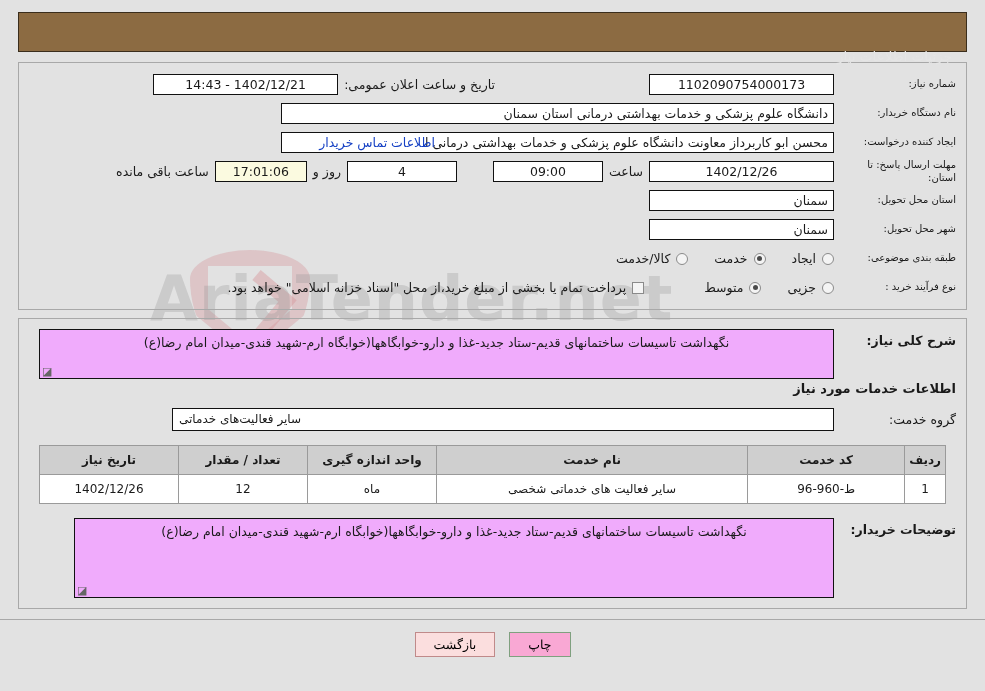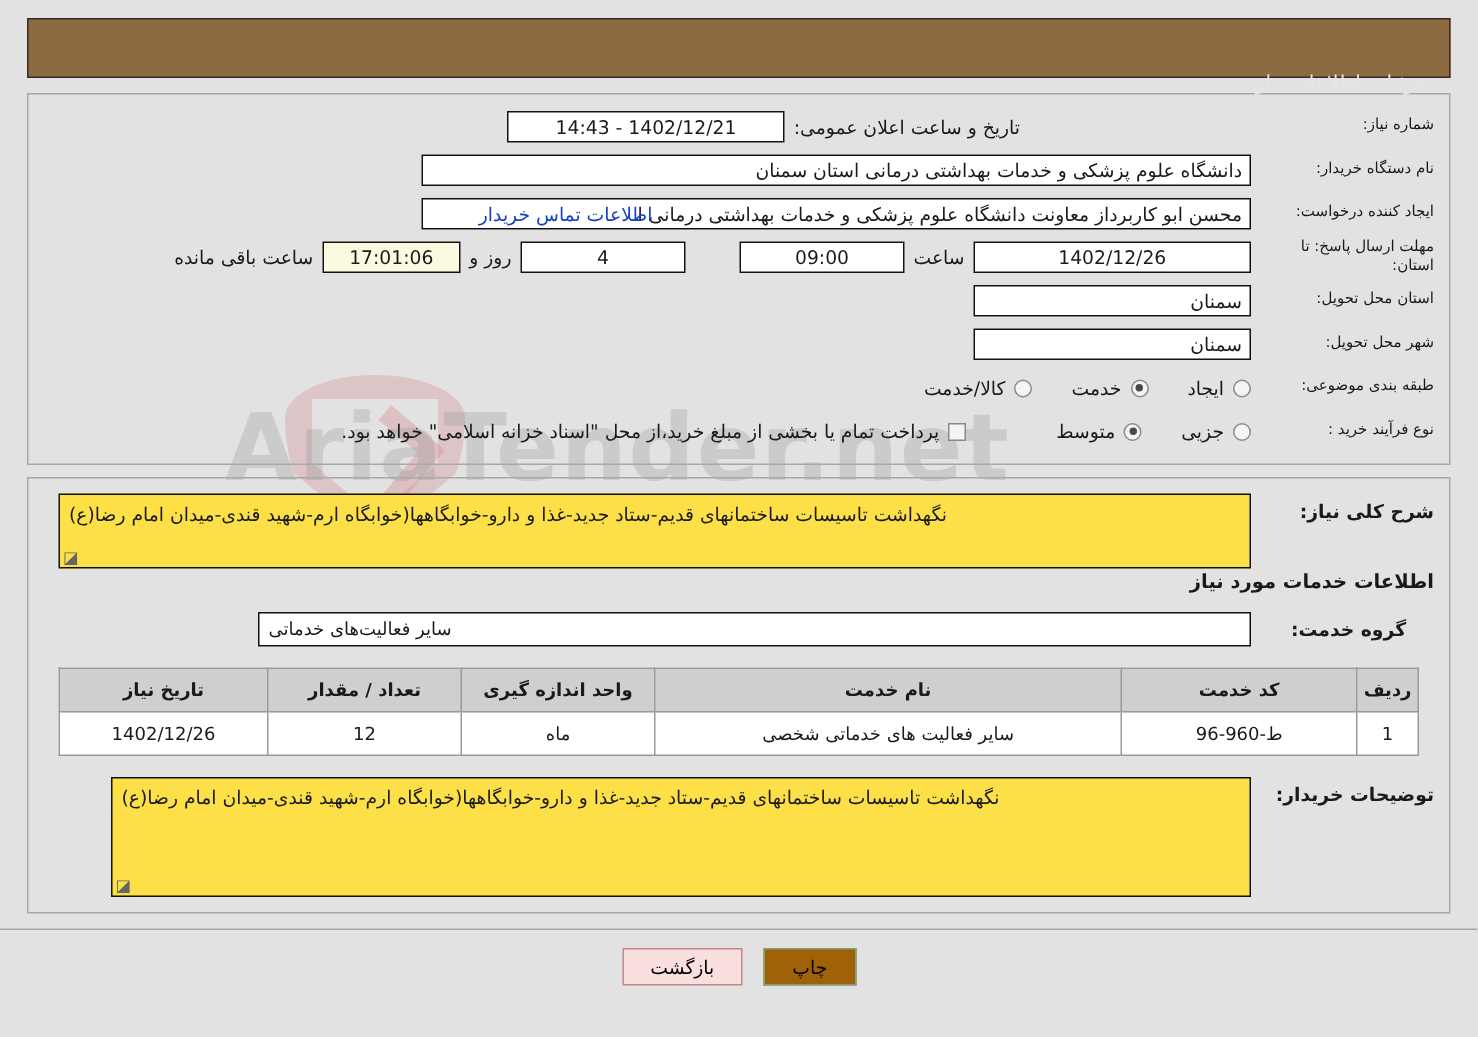--- a/index.html
+++ b/index.html
@@ -199,26 +199,26 @@
     width: 122px; flex: 0 0 122px;
     text-align: right;
     font-size: 12.5px;
     font-weight: bold;
     padding-left: 8px;
     padding-top: 4px;
     box-sizing: border-box;
   }
   .ta {
     border: 1px solid #111;
-    background: #fde047;
+    background: #f0abfc;
     box-sizing: border-box;
     font-size: 12.5px;
     padding: 3px 6px;
     line-height: 1.55;
-    text-align: left;
+    text-align: center;
     position: relative;
     overflow: hidden;
   }
   .ta .grip {
     position: absolute;
     left: 2px; bottom: 1px;
     width: 10px; height: 10px;
     color: #666;
     font-size: 11px;
     line-height: 10px;
@@ -230,22 +230,22 @@
   .section-head {
     font-size: 13px;
     font-weight: bold;
     text-align: right;
     margin: 2px 0 12px 0;
     color: #1a1a1a;
   }
   .group-row { display: flex; align-items: center; margin-bottom: 4px; }
   .group-label {
     width: 122px; flex: 0 0 122px;
-    text-align: center;
-    font-weight: bold;
+    text-align: right;
+    font-weight: normal;
     font-size: 12.5px;
     padding-left: 8px;
     box-sizing: border-box;
   }
   .group-box {
     border: 1px solid #111;
     background: #fff;
     width: 662px;
     height: 23px;
     line-height: 21px;
@@ -300,21 +300,21 @@
   }
   .btn {
     border: 1px solid #6f6f6f;
     font-size: 12.5px;
     padding: 4px 18px;
     cursor: pointer;
     min-width: 58px;
     text-align: center;
     box-sizing: border-box;
   }
-  .btn.print  { background: #a16207; border-color: #7fa07f; }
+  .btn.print  { background: #f9a8d4; border-color: #7fa07f; }
   .btn.back   { background: #fbdede; border-color: #c08a8a; }
 </style>
 </head>
 <body>
 
 <div id="watermark">
   <div class="wm-shield"></div>
   <div class="wm-shield-inner"></div>
   <div class="wm-check"></div>
   <div class="wm-text">AriaTender.net</div>
@@ -323,20 +323,21 @@
 <div class="page">
 
   <div class="title-bar">
     <span class="title-text">جزئیات اطلاعات نیاز</span>
   </div>
 
   <div class="panel top-panel">
 
     <div class="frow">
       <div class="flabel">شماره نیاز:</div>
+      <div class="fbox center w-need">1102090754000173</div>
       <div class="plain" style="margin-right:148px;">تاریخ و ساعت اعلان عمومی:</div>
       <div class="fbox center w-announce">1402/12/21 - 14:43</div>
     </div>
 
     <div class="frow">
       <div class="flabel">نام دستگاه خریدار:</div>
       <div class="fbox right w-buyer">دانشگاه علوم پزشکی و خدمات بهداشتی  درمانی استان سمنان</div>
     </div>
 
     <div class="frow">

